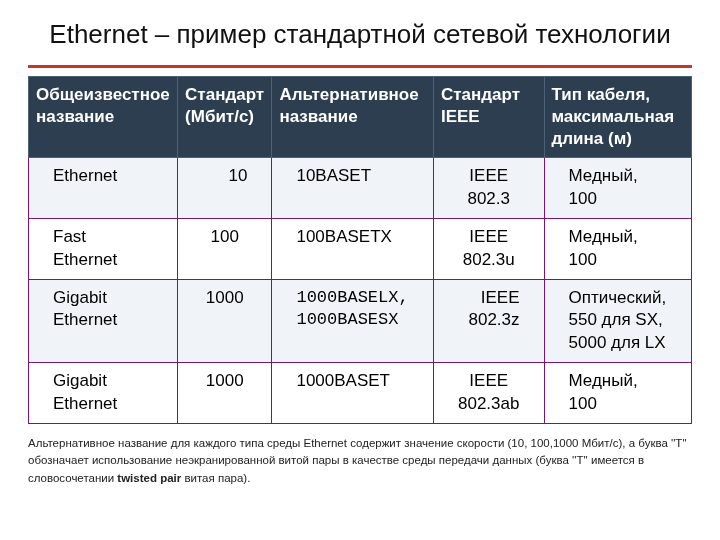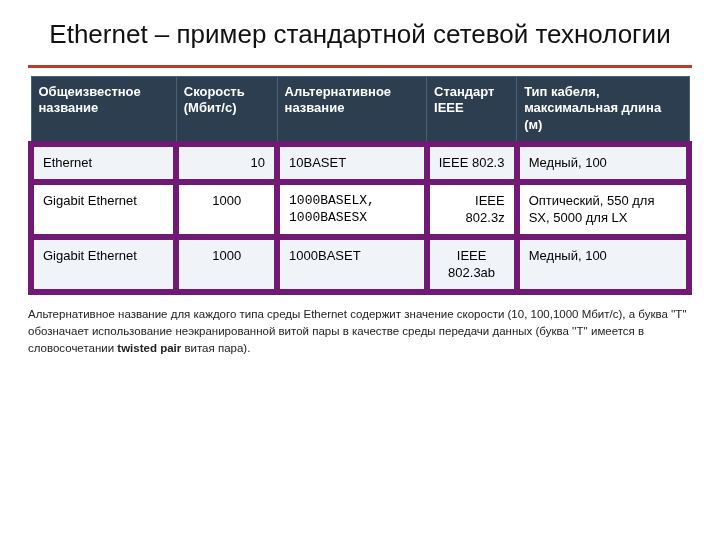--- a/index.html
+++ b/index.html
@@ -27,43 +27,43 @@
       color: #111;
     }
     .divider {
       height: 3px;
       background: #c0392b;
       margin-bottom: 8px;
     }
     table {
       width: 100%;
       border-collapse: collapse;
-      font-size: 13px;
+      font-size: 17px;
     }
     thead tr {
       background: #2c3e50;
       color: #ffffff;
     }
     thead th {
       padding: 7px 7px;
       text-align: left;
       font-weight: bold;
       border: 1px solid #4a6278;
       vertical-align: top;
       line-height: 1.3;
     }
     tbody tr:nth-child(odd) {
       background: #f0f4f8;
     }
     tbody tr:nth-child(even) {
       background: #ffffff;
     }
     tbody td {
-      padding: 7px 9px;
-      border: 6px solid #701a75;
+      padding: 7px 24px;
+      border: 1px solid #701a75;
       vertical-align: top;
       line-height: 1.35;
     }
     .note {
       margin-top: 11px;
       font-size: 11.5px;
       color: #222;
       line-height: 1.5;
     }
     .note b {
@@ -74,32 +74,39 @@
 </head>
 <body>
 
 <div class="page">
   <h1 class="title">Ethernet – пример стандартной сетевой технологии</h1>
   <div class="divider"></div>
   <table>
     <thead>
       <tr>
         <th>Общеизвестное название</th>
-        <th>Скорость (Мбит/с)</th>
+        <th>Стандарт (Мбит/с)</th>
         <th>Альтернативное название</th>
         <th>Стандарт IEEE</th>
         <th>Тип кабеля, максимальная длина (м)</th>
       </tr>
     </thead>
     <tbody id="table-body">
     <tr>
           <td style="white-space: pre-line;">Ethernet</td>
           <td style="white-space: pre-line; text-align: right;">10</td>
           <td style="white-space: pre-line;">10BASET</td>
           <td style="white-space: pre-line; text-align: center;">IEEE 802.3</td>
+          <td style="white-space: pre-line;">Медный, 100</td>
+        </tr>
+        <tr>
+          <td style="white-space: pre-line;">Fast Ethernet</td>
+          <td style="white-space: pre-line; text-align: center;">100</td>
+          <td style="white-space: pre-line;">100BASETX</td>
+          <td style="white-space: pre-line; text-align: center;">IEEE 802.3u</td>
           <td style="white-space: pre-line;">Медный, 100</td>
         </tr>
         <tr>
           <td style="white-space: pre-line;">Gigabit Ethernet</td>
           <td style="white-space: pre-line; text-align: center;">1000</td>
           <td style="white-space: pre-line; font-family: Liberation Mono, monospace;">1000BASELX,
 1000BASESX</td>
           <td style="white-space: pre-line; text-align: right;">IEEE 802.3z</td>
           <td style="white-space: pre-line;">Оптический, 550 для SX, 5000 для LX</td>
         </tr>

